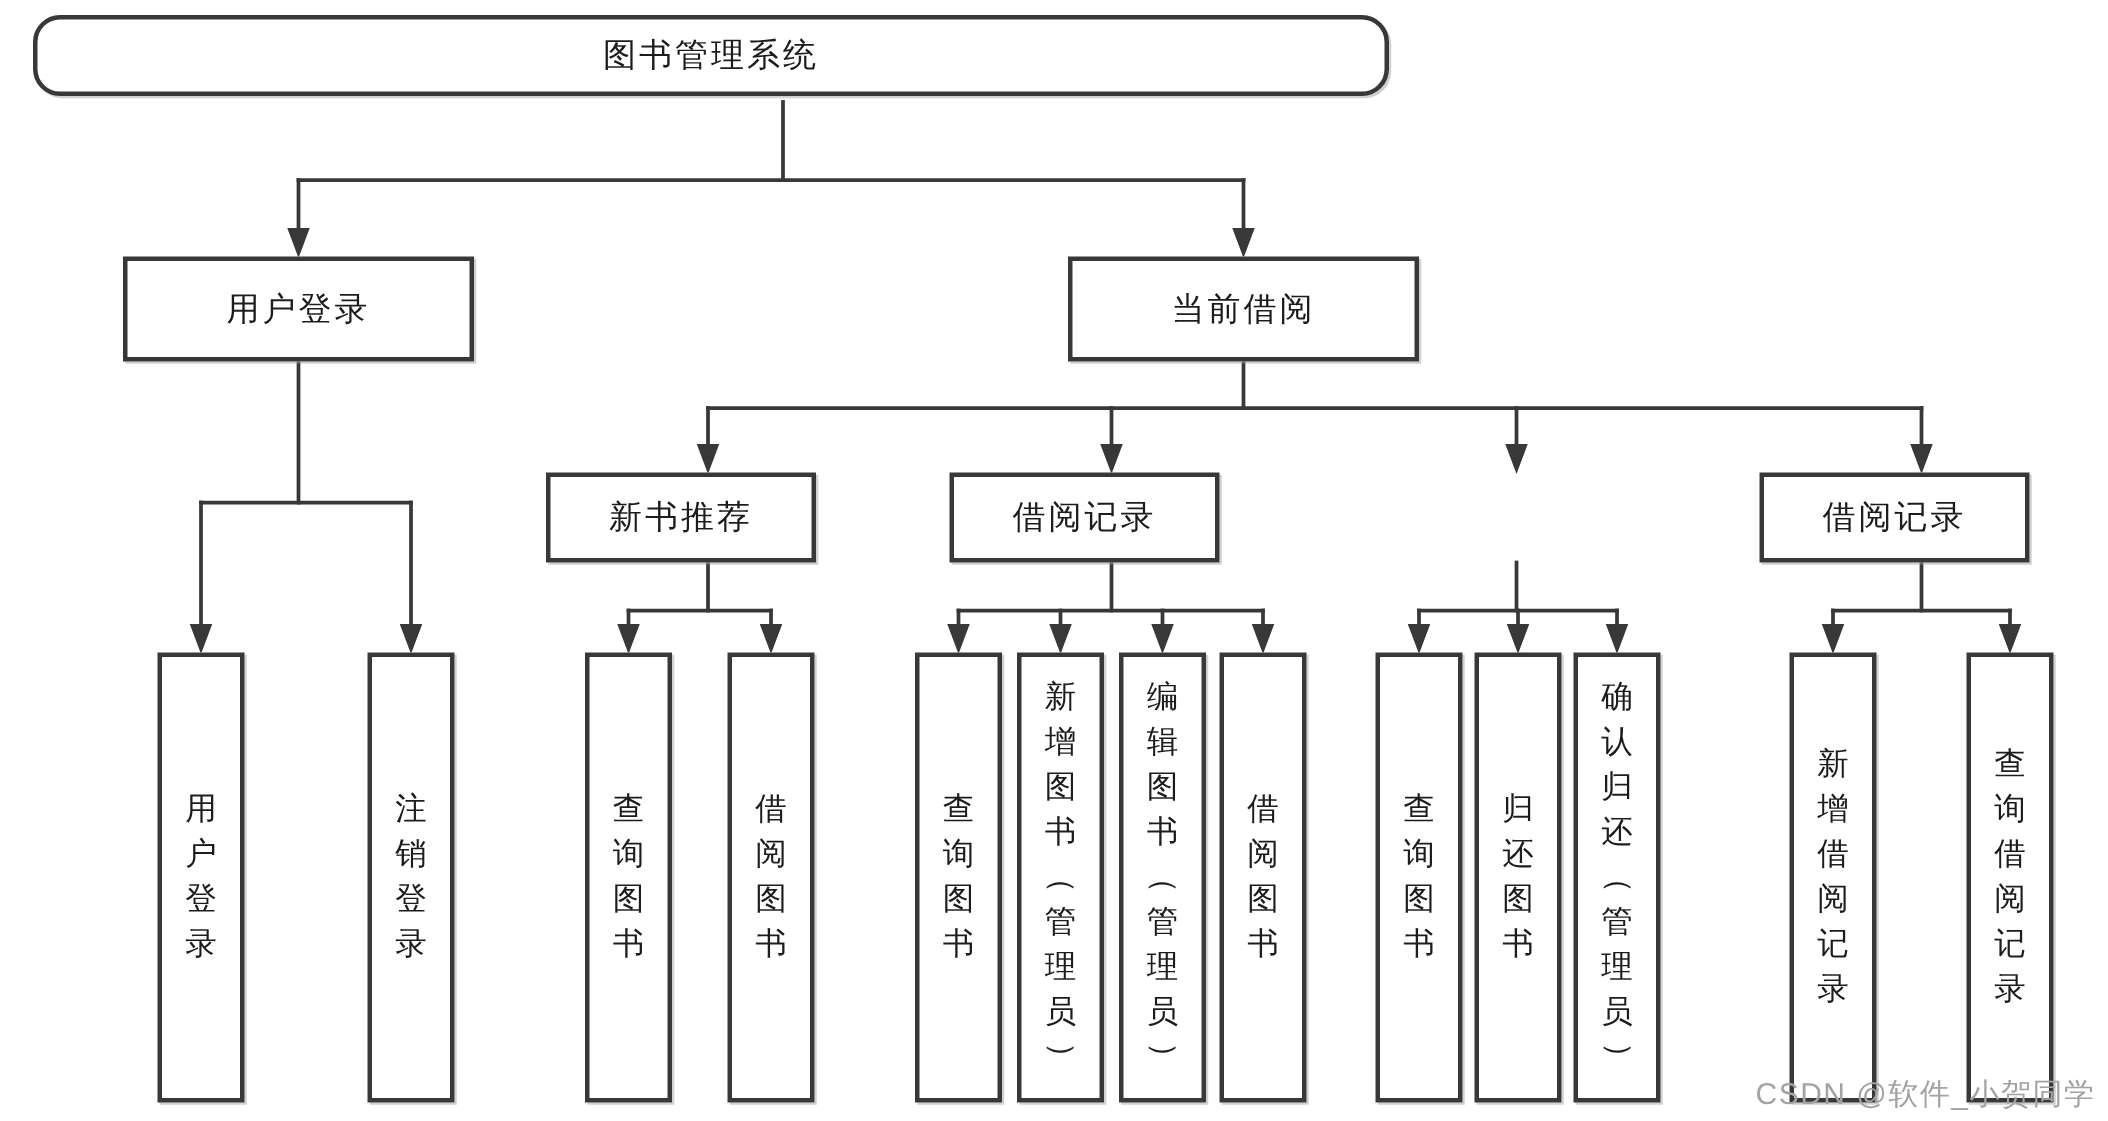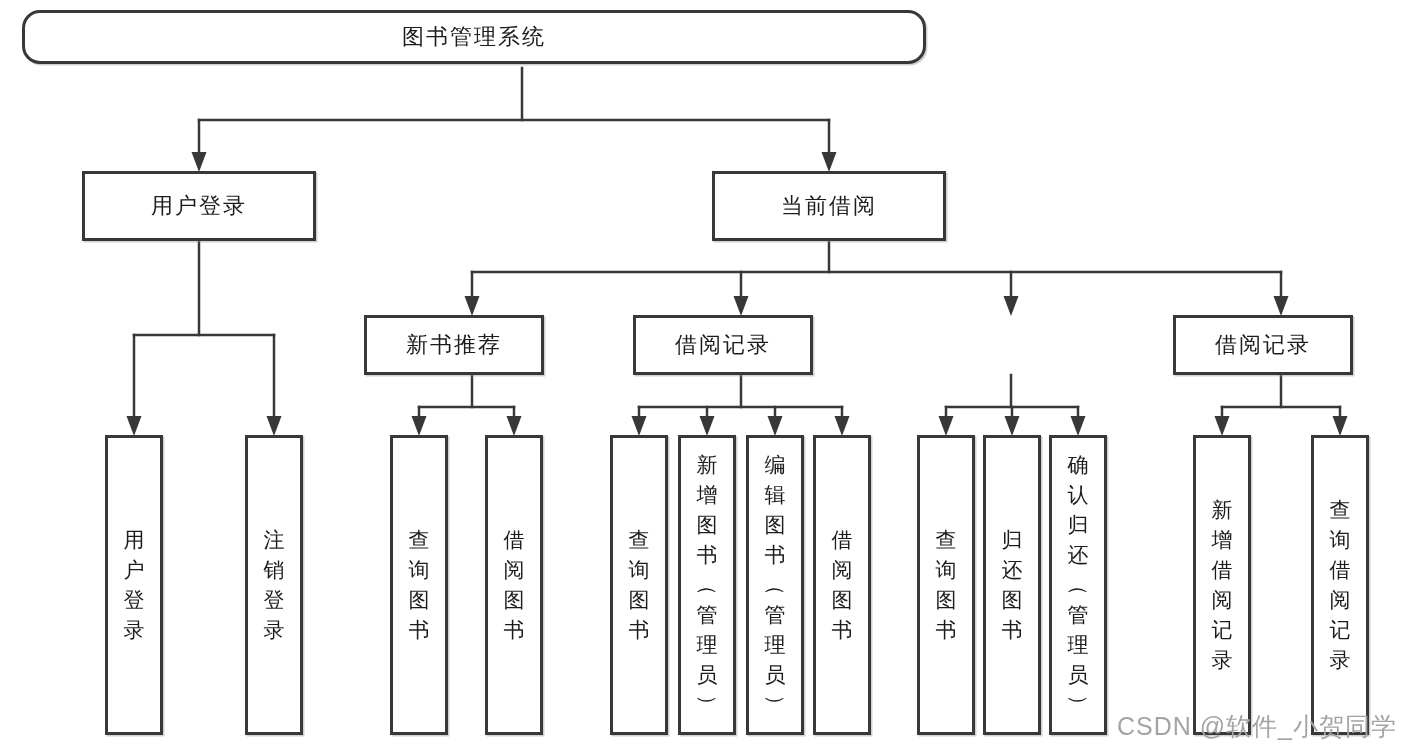--- a/index.html
+++ b/index.html
@@ -31,21 +31,21 @@
     top: 435px; width: 58px; height: 300px;
     flex-direction: column;
     font-size: 21px;
   }
   .vchar { line-height: 30px; font-size: 21px; color: #1c1c1c; display: block; text-align: center; }
   .vchar.rot { transform: rotate(90deg); }
   #watermark {
     position: absolute;
     right: 8px;
     bottom: 4px;
-    font-size: 25px;
+    font-size: 20px;
     letter-spacing: 1px;
     color: #a3a3a3;
     z-index: 10;
     white-space: nowrap;
   }
   .cline { stroke: #383838; stroke-width: 2.5; fill: none; stroke-linecap: square; }
   .ahead { fill: #383838; stroke: none; }
 </style>
 </head>
 <body>

